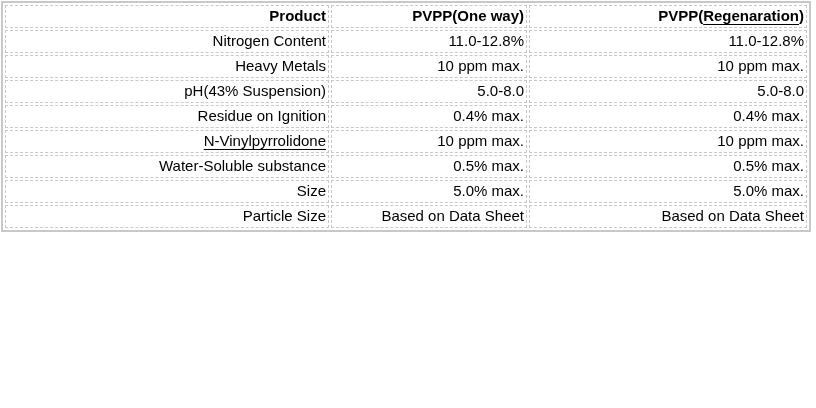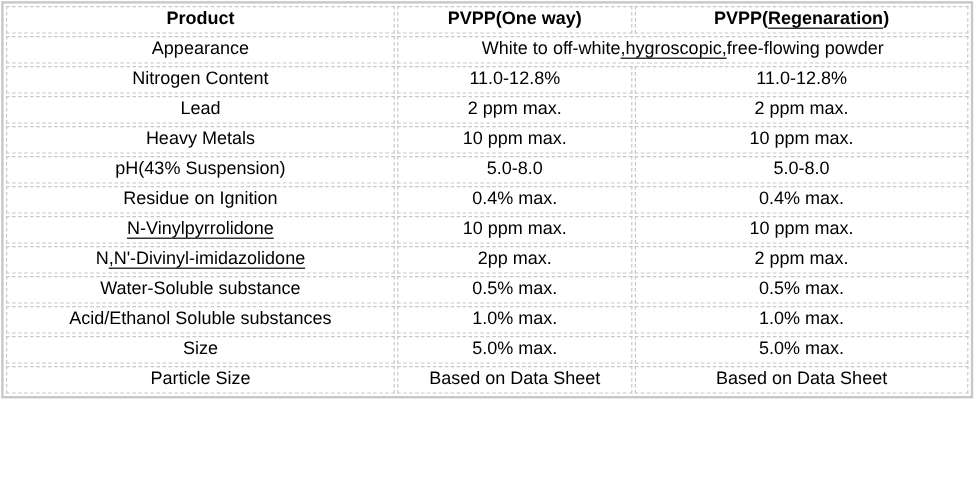--- a/index.html
+++ b/index.html
@@ -23,21 +23,21 @@
     border-spacing: 2px;
     border: 2px solid var(--border-color);
   }
   col.c1 { width: 324px; }
   col.c2 { width: 196px; }
   col.c3 { width: 278px; }
   th, td {
     border: 1px dashed var(--border-color);
     height: 23px;
     padding: 0 2px;
-    text-align: center;
+    text-align: right;
     vertical-align: middle;
     font-size: 15px;
     line-height: 1.1;
     white-space: nowrap;
     overflow: hidden;
   }
   th { font-weight: bold; }
   .sq {
     text-decoration-line: underline;
     text-decoration-style: wavy;
@@ -56,34 +56,25 @@
       <col class="c2">
       <col class="c3">
   </colgroup>
   <tbody>
     <tr>
       <th>Product</th>
       <th>PVPP(One way)</th>
       <th><span>PVPP(</span><span class="sq">Regenaration</span><span>)</span></th>
     </tr>
 
-    <tr>
-      <td>Appearance</td>
-      <td colspan="2"><span>White to off-white</span><span class="sq">,hygroscopic,</span><span>free-flowing powder</span></td>
-    </tr>
 
     <tr>
       <td>Nitrogen Content</td>
       <td>11.0-12.8%</td>
       <td>11.0-12.8%</td>
-    </tr>
-    <tr>
-      <td>Lead</td>
-      <td>2 ppm max.</td>
-      <td>2 ppm max.</td>
     </tr>
     <tr>
       <td>Heavy Metals</td>
       <td>10 ppm max.</td>
       <td>10 ppm max.</td>
     </tr>
     <tr>
       <td>pH(43% Suspension)</td>
       <td>5.0-8.0</td>
       <td>5.0-8.0</td>
@@ -92,33 +83,23 @@
       <td>Residue on Ignition</td>
       <td>0.4% max.</td>
       <td>0.4% max.</td>
     </tr>
     <tr>
       <td><span></span><span class="sq">N-Vinylpyrrolidone</span><span></span></td>
       <td>10 ppm max.</td>
       <td>10 ppm max.</td>
     </tr>
     <tr>
-      <td><span>N</span><span class="sq">,N'-Divinyl-imidazolidone</span><span></span></td>
-      <td>2pp max.</td>
-      <td>2 ppm max.</td>
-    </tr>
-    <tr>
       <td>Water-Soluble substance</td>
       <td>0.5% max.</td>
       <td>0.5% max.</td>
-    </tr>
-    <tr>
-      <td>Acid/Ethanol Soluble substances</td>
-      <td>1.0% max.</td>
-      <td>1.0% max.</td>
     </tr>
     <tr>
       <td>Size</td>
       <td>5.0% max.</td>
       <td>5.0% max.</td>
     </tr>
     <tr>
       <td>Particle Size</td>
       <td>Based on Data Sheet</td>
       <td>Based on Data Sheet</td>

